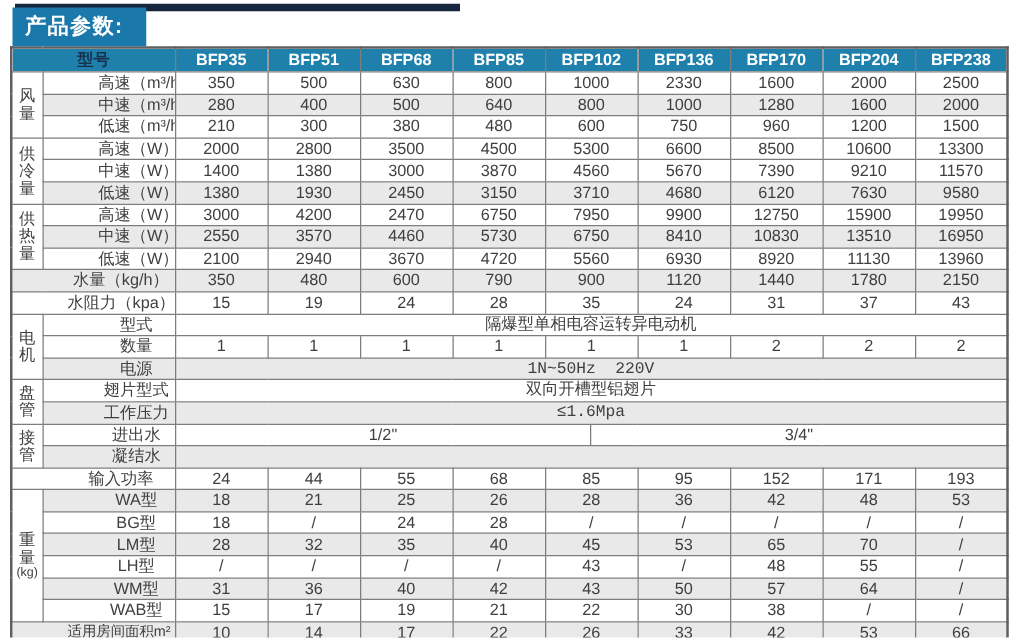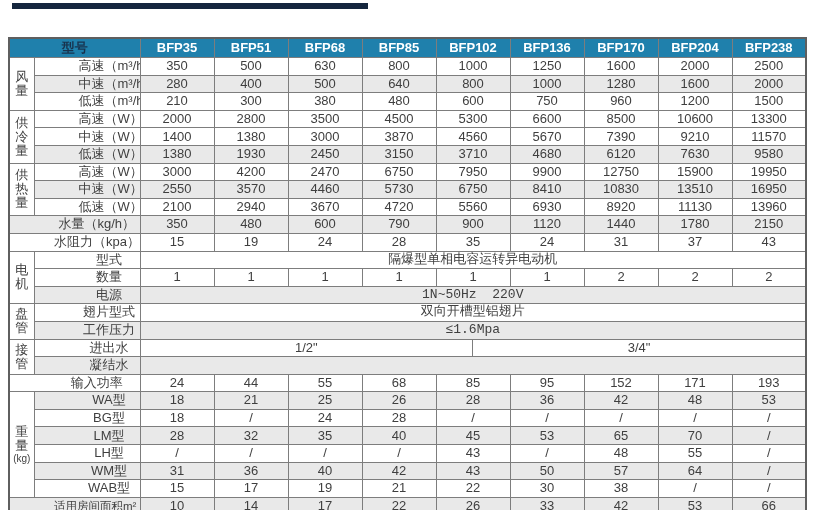--- a/index.html
+++ b/index.html
@@ -42,20 +42,21 @@
   td.splitcell{padding:0;}
   .split{display:flex;height:16.6px;align-items:stretch;}
   .split>div{flex:1;display:flex;align-items:center;justify-content:center;}
   .split>div:first-child{border-right:1px solid var(--border);}
 </style>
 </head>
 <body>
 
 <div class="title-wrap">
   <div class="accent-bar"></div>
+  <div class="title-box">产品参数:</div>
 </div>
 
 <table>
     <colgroup>
       <col style="width: 25px;">
       <col style="width: 106px;">
       <col style="width: 74px;">
       <col style="width: 74px;">
       <col style="width: 74px;">
       <col style="width: 74px;">
@@ -81,21 +82,21 @@
     </thead>
     <tbody>
       <tr>
         <td class="group" rowspan="3">风<br>量</td>
         <td class="label">高速（m³/h）</td>
         <td>350</td>
         <td>500</td>
         <td>630</td>
         <td>800</td>
         <td>1000</td>
-        <td>1250</td>
+        <td>2330</td>
         <td>1600</td>
         <td>2000</td>
         <td>2500</td>
       </tr>
       <tr>
         <td class="label shaded">中速（m³/h）</td>
         <td class="shaded">280</td>
         <td class="shaded">400</td>
         <td class="shaded">500</td>
         <td class="shaded">640</td>

